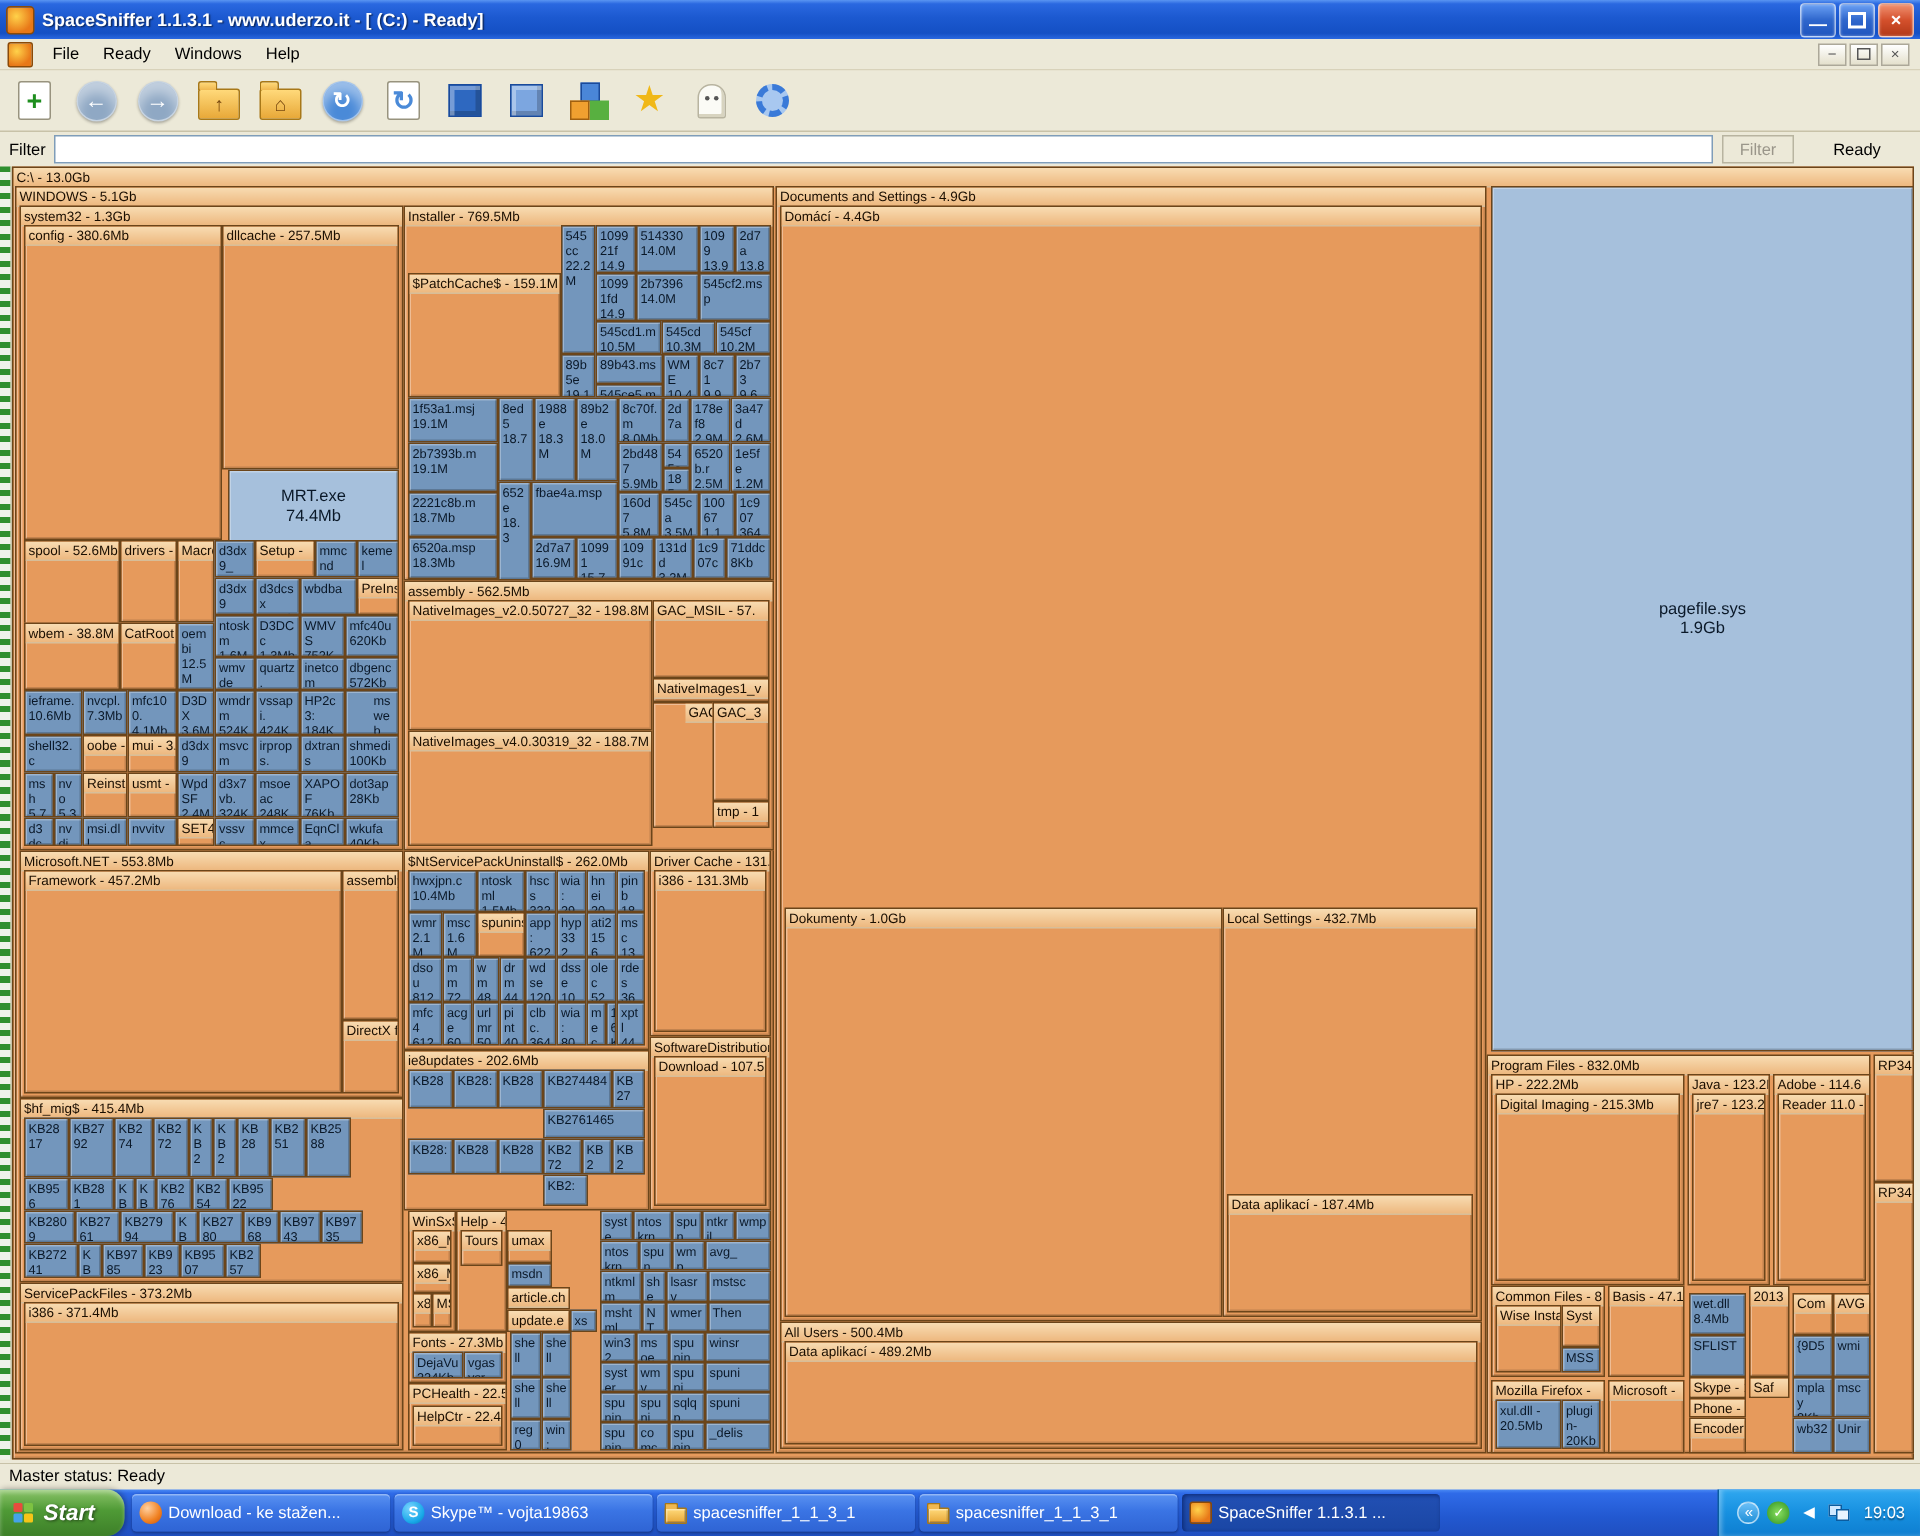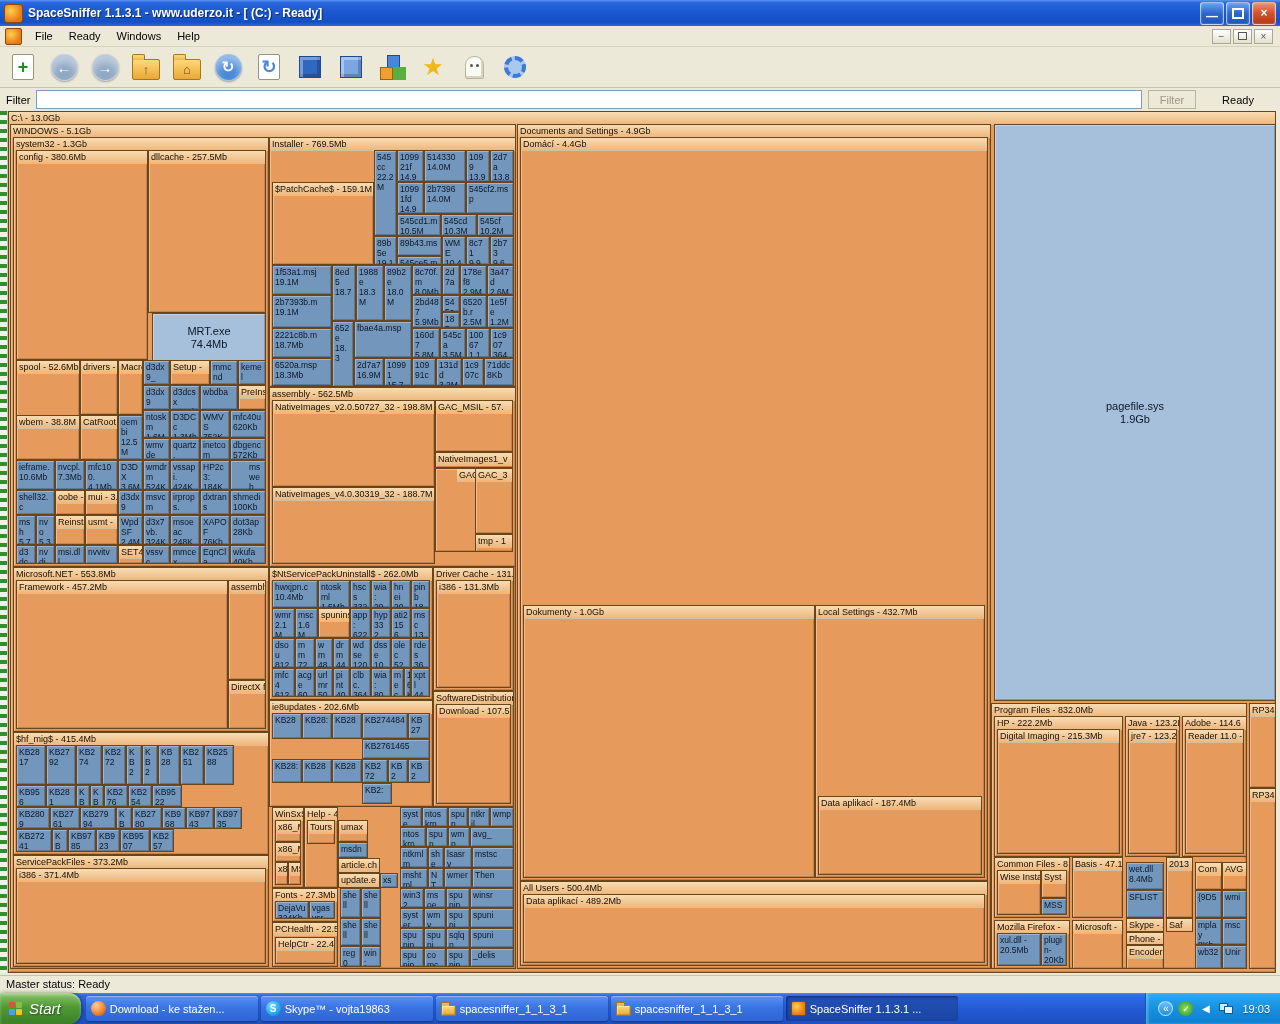--- a/index.html
+++ b/index.html
@@ -94,21 +94,21 @@
   .statusbar{position:absolute;left:0;top:975px;width:100%;height:18px;box-sizing:border-box;
     background:#ece9d8;box-shadow:inset 0 1px 0 #c8c2a8;display:flex;align-items:center;
     padding:0 6px;font-size:11px;color:#000;}
 
   
   .taskbar{position:absolute;left:0;top:993px;width:100%;height:31px;display:flex;align-items:center;
     background:linear-gradient(180deg,#4a8af4 0%,#2f6be8 8%,#2258d0 60%,#1f4fc0 100%);}
   .start{height:31px;padding:0 20px 0 9px;display:flex;align-items:center;gap:6px;flex:none;
     background:linear-gradient(180deg,#8cc56a,#4f9a36 45%,#3d7f28);border-radius:0 12px 12px 0;
     box-shadow:1px 0 4px rgba(0,0,0,.4),inset 0 2px 3px rgba(255,255,255,.35);
-    color:#fff;font-weight:normal;font-style:italic;font-size:15px;text-shadow:1px 1px 2px rgba(0,0,0,.5);}
+    color:#fff;font-weight:bold;font-style:italic;font-size:15px;text-shadow:1px 1px 2px rgba(0,0,0,.5);}
   .flag{width:14px;height:14px;display:grid;grid-template-columns:6px 6px;grid-template-rows:6px 6px;gap:1px;flex:none;}
   .flag i{border-radius:1px;}
   .flag i:nth-child(1){background:#e84c3d}.flag i:nth-child(2){background:#7ec242}
   .flag i:nth-child(3){background:#45a3e8}.flag i:nth-child(4){background:#f5c518}
   .tasks{flex:1;display:flex;gap:3px;padding:16px 5px;height:25px;min-width:0;}
   .task{flex:1;max-width:162px;display:flex;align-items:center;gap:4px;padding:0 5px;border-radius:3px;
     background:linear-gradient(180deg,#5a92f2,#3a74e4 45%,#2f64d4);
     box-shadow:inset 0 1px 0 rgba(255,255,255,.35),0 1px 2px rgba(0,0,0,.35);
     color:#fff;font-size:11px;overflow:hidden;white-space:nowrap;}
   .task.active{background:linear-gradient(180deg,#2250b4,#1a46a4);

